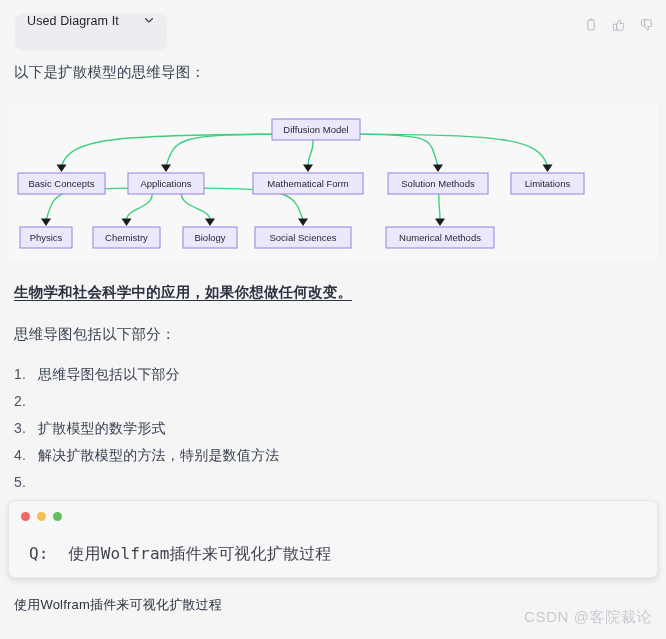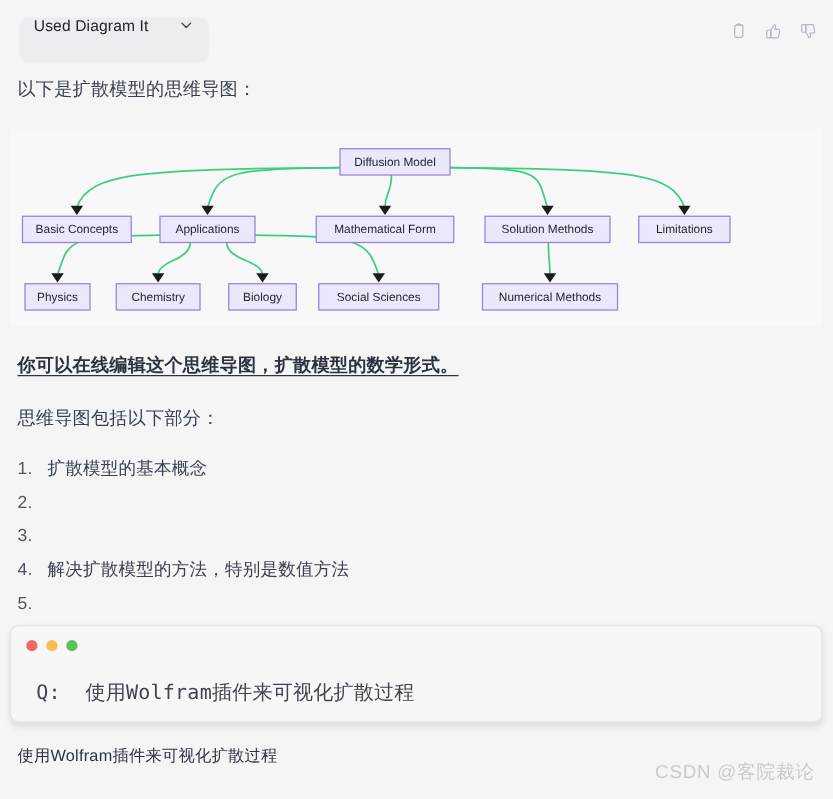--- a/index.html
+++ b/index.html
@@ -298,34 +298,35 @@
             <text x="295" y="135" class="node-text">Social Sciences</text>
           </g>
           <g>
             <rect x="378" y="124" width="108" height="21" class="node-rect"></rect>
             <text x="432" y="135" class="node-text">Numerical Methods</text>
           </g>
         </g>
     </svg>
   </div>
 
-  <div class="editlink">你可以在线编辑这个思维导图，扩散模型的数学形式。</div>
+  <div class="editlink">生物学和社会科学中的应用，如果你想做任何改变。</div>
 
   <div class="sub">思维导图包括以下部分：</div>
 
   <div class="list" id="list">
       <div class="li">
         <span class="li-num">1.</span>
-        <span class="li-txt">扩散模型的基本概念</span>
+        <span class="li-txt">思维导图包括以下部分</span>
       </div>
       <div class="li">
         <span class="li-num">2.</span>
       </div>
       <div class="li">
         <span class="li-num">3.</span>
+        <span class="li-txt">扩散模型的数学形式</span>
       </div>
       <div class="li">
         <span class="li-num">4.</span>
         <span class="li-txt">解决扩散模型的方法，特别是数值方法</span>
       </div>
       <div class="li">
         <span class="li-num">5.</span>
       </div>
     </div>
 

